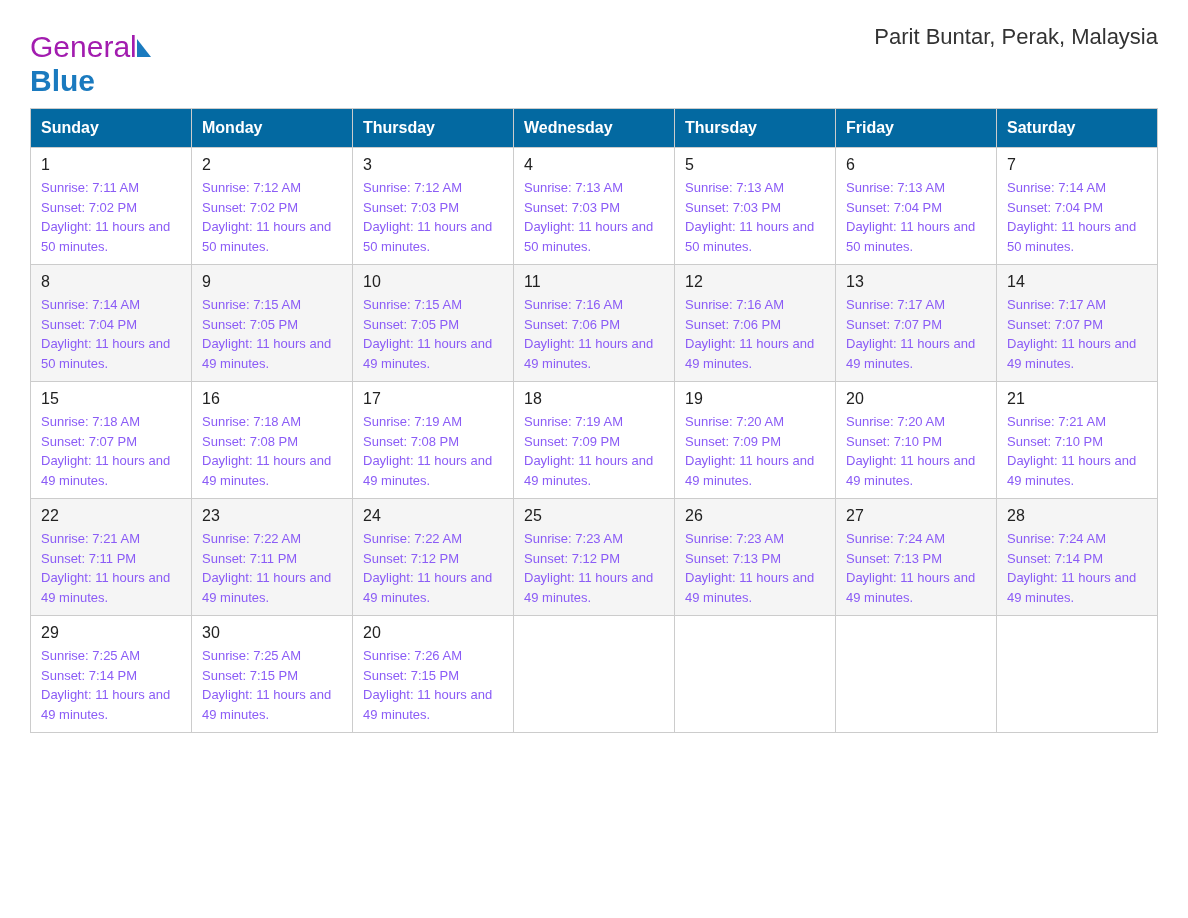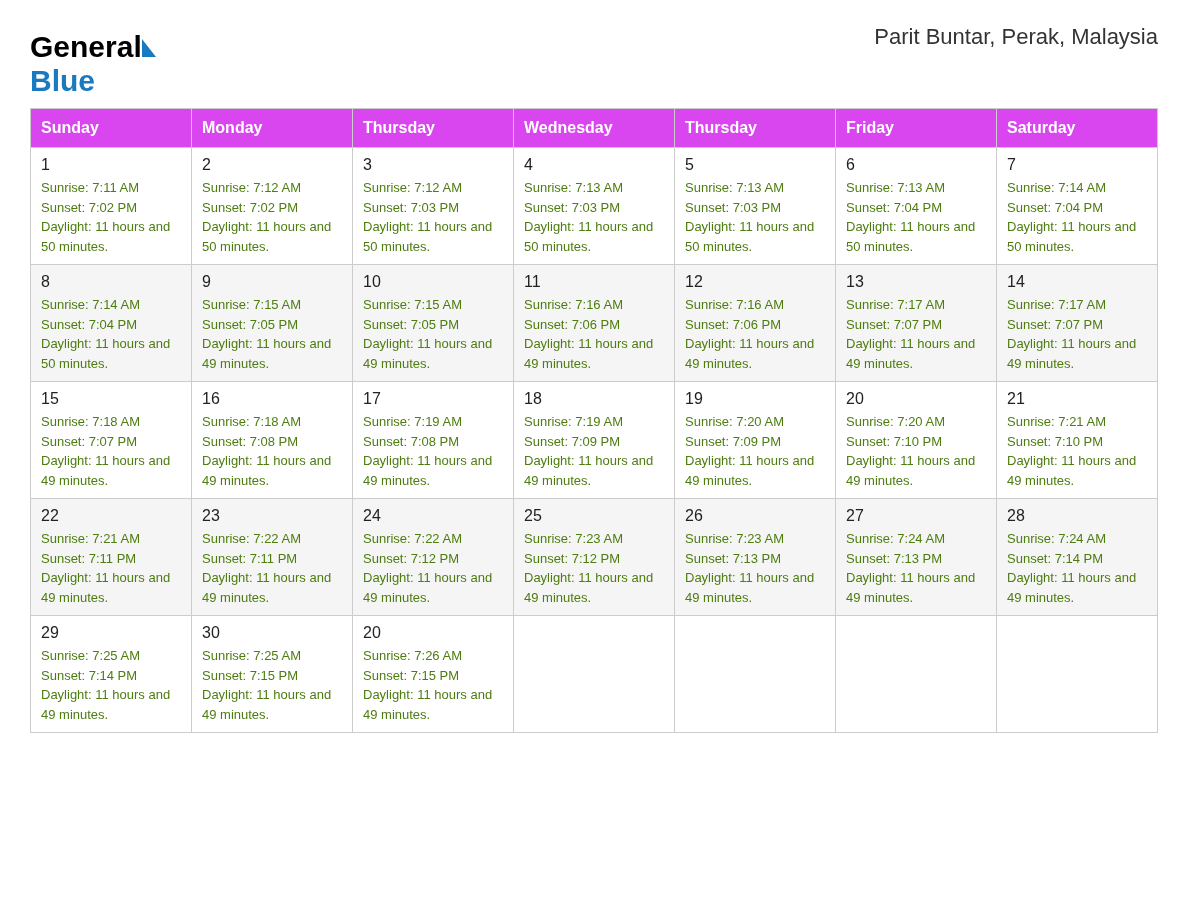--- a/index.html
+++ b/index.html
@@ -36,21 +36,21 @@
       color: #333;
       margin-top: 4px;
       text-align: right;
     }
     .calendar {
       width: 100%;
       border-collapse: collapse;
       margin-top: 10px;
     }
     .calendar th {
-      background-color: #d946ef;
+      background-color: #0369a1;
       color: #fff;
       font-size: 16px;
       font-weight: bold;
       padding: 10px 10px;
       text-align: left;
       border: 1px solid #ccc;
     }
     .calendar td {
       vertical-align: top;
       border: 1px solid #ccc;
@@ -68,34 +68,34 @@
     }
     .day-number {
       font-size: 16px;
       font-weight: normal;
       margin-bottom: 4px;
       display: block;
     }
     .day-info {
       font-size: 13px;
       line-height: 1.5;
-      color: #4d7c0f;
+      color: #8b5cf6;
     }
     .empty-cell {
       background-color: #fff;
     }
     .logo-wrapper {
       display: flex;
       align-items: center;
       gap: 0;
     }
     .logo-general {
       font-size: 30px;
-      font-weight: bold;
-      color: #000000;
+      font-weight: normal;
+      color: #a21caf;
     }
     .logo-arrow {
       width: 0;
       height: 0;
       border-style: solid;
       border-width: 18px 0 0 14px;
       border-color: transparent transparent transparent #1a7abf;
       display: inline-block;
       margin-bottom: -2px;
     }

